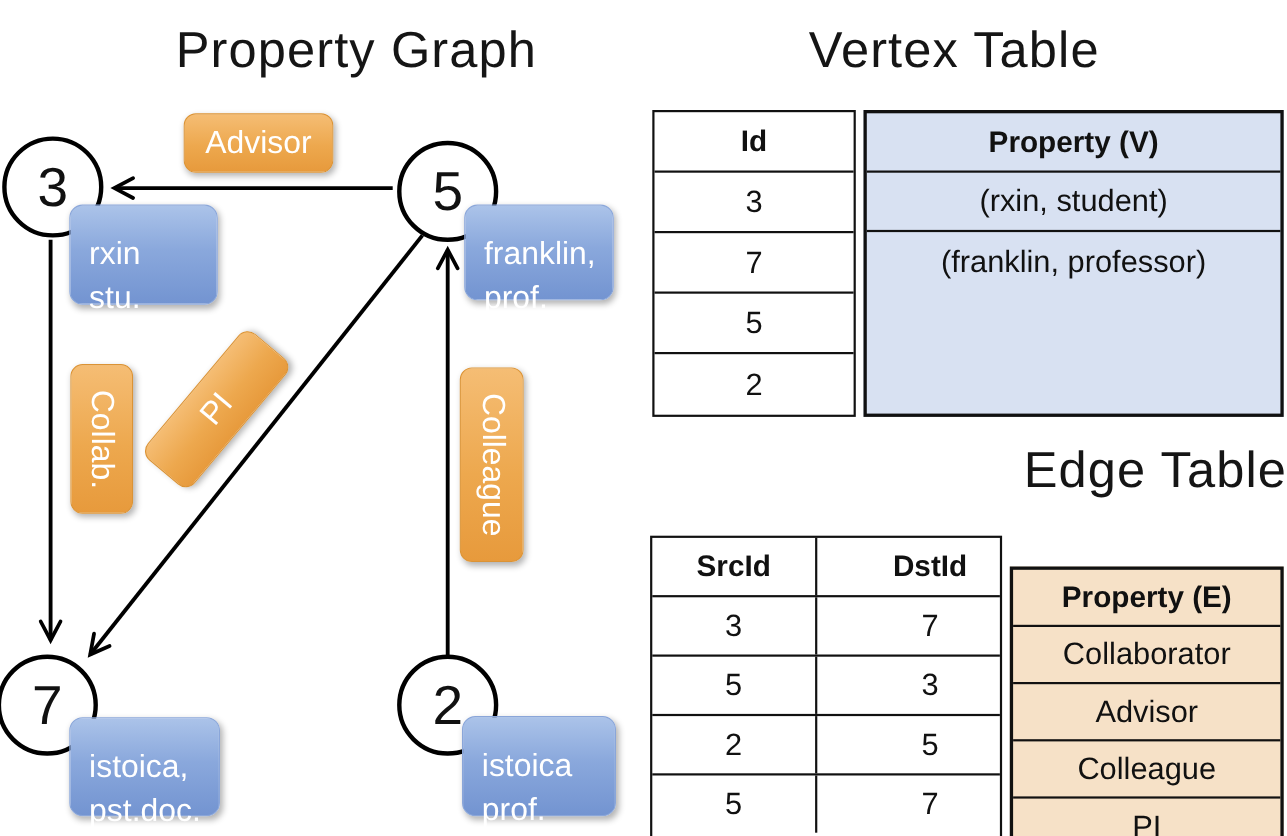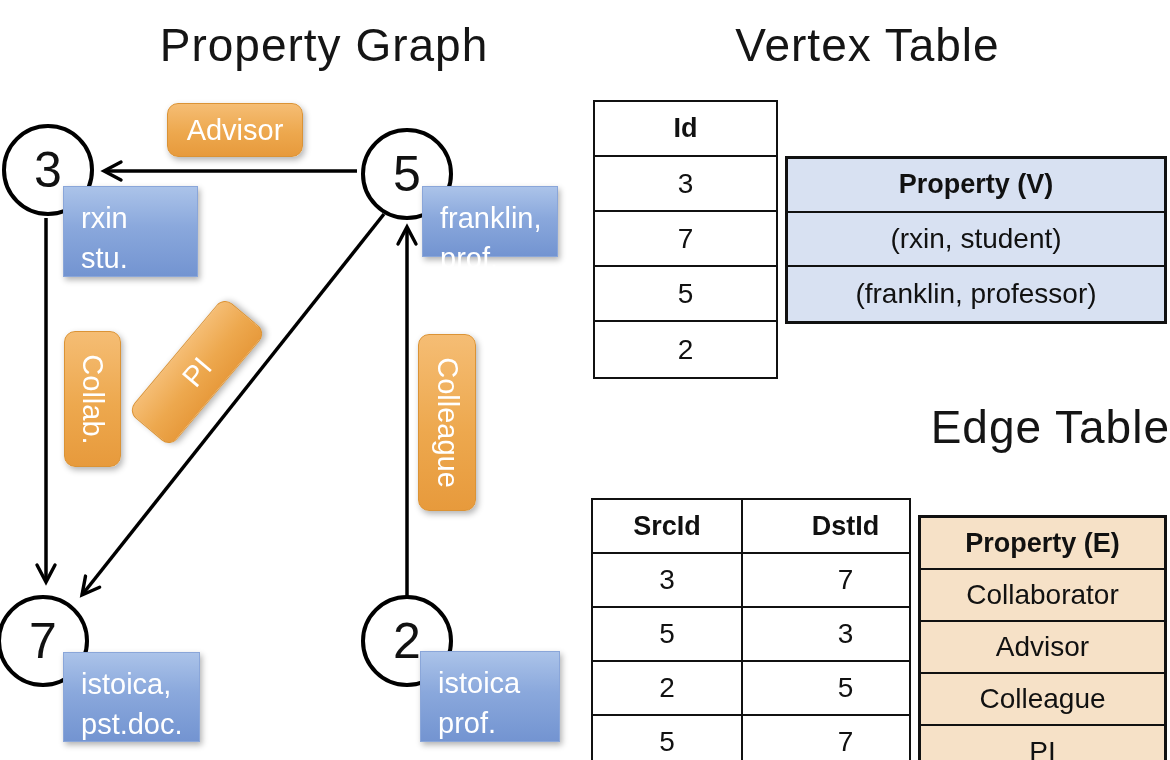--- a/index.html
+++ b/index.html
@@ -12,35 +12,35 @@
     color:#151515;letter-spacing:1px;white-space:nowrap;
   }
   
   #graph-svg{position:absolute;left:0;top:0;width:570px;height:760px;}
   .node{
     position:absolute;width:92px;height:92px;border:4px solid #000;border-radius:50%;
     background:#fff;box-sizing:border-box;display:flex;align-items:center;justify-content:center;
     font-size:50px;font-weight:300;color:#111;
   }
   .vprop{
-    position:absolute;border-radius:0;color:#fff;font-size:29px;line-height:1.38;
+    position:absolute;border-radius:12px;color:#fff;font-size:29px;line-height:1.38;
     background:linear-gradient(180deg,#abc3e9 0%,#8aa8dc 45%,#7394d1 100%);
     border:1px solid #8aa6d9;box-shadow:2px 3px 6px rgba(0,0,0,0.3);
-    padding:11px 0 0 17px;box-sizing:border-box;
+    padding:24px 0 0 17px;box-sizing:border-box;
   }
   .elabel{
     position:absolute;border-radius:11px;color:#fff;font-size:29px;
     background:linear-gradient(180deg,#f5bd74 0%,#eda84e 55%,#e79a3c 100%);
     border:1px solid #db9335;box-shadow:2px 3px 6px rgba(0,0,0,0.3);
     display:flex;align-items:center;justify-content:center;box-sizing:border-box;
   }
   .elabel .vert{transform:rotate(90deg);white-space:nowrap;}
   #edge-label-pi{transform:rotate(-50deg);}
   
-  .tblwrap{position:absolute;display:flex;gap:7px;align-items:center;}
+  .tblwrap{position:absolute;display:flex;gap:7px;}
   .col{box-sizing:border-box;background:#fff;}
   .col .cell{
     box-sizing:border-box;display:flex;align-items:center;justify-content:center;
     font-size:28px;border-bottom:2px solid #111;
   }
   .col .cell:last-child{border-bottom:none;}
   .col .cell.hdr{font-weight:bold;font-size:27px;}
   .idcol{width:185px;border:2px solid #111;}
   .idcol .cell{height:55px;}
   .vpropcol{width:382px;border:3px solid #111;background:#d8e1f2;}
@@ -81,21 +81,21 @@
 
   <div class="node" style="left:2px;top:124px;">3</div>
   <div class="node" style="left:361px;top:128px;">5</div>
   <div class="node" style="left:-3px;top:595px;">7</div>
   <div class="node" style="left:361px;top:595px;">2</div>
 
   <div class="vprop" style="left:63px;top:186px;width:135px;height:91px;">
     <div>rxin</div>
     <div>stu.</div>
   </div>
-  <div class="vprop" style="left:422px;top:186px;width:136px;height:71px;">
+  <div class="vprop" style="left:422px;top:186px;width:136px;height:87px;">
     <div>franklin,</div>
     <div>prof.</div>
   </div>
   <div class="vprop" style="left:63px;top:652px;width:137px;height:90px;">
     <div>istoica,</div>
     <div>pst.doc.</div>
   </div>
   <div class="vprop" style="left:420px;top:651px;width:140px;height:91px;">
     <div>istoica</div>
     <div>prof.</div>

